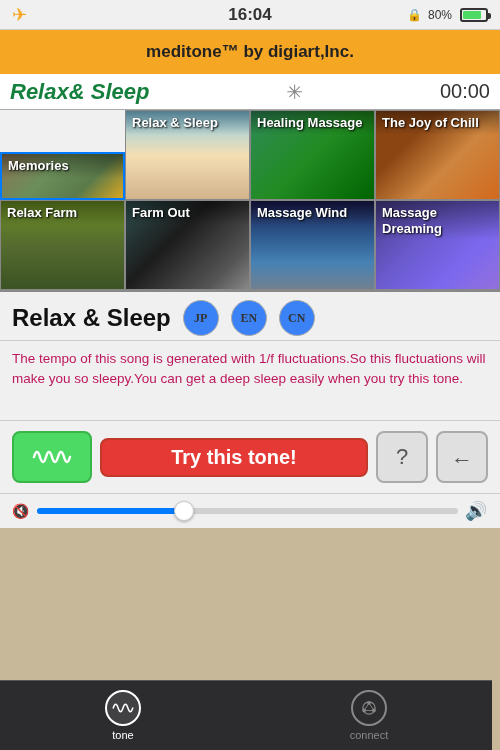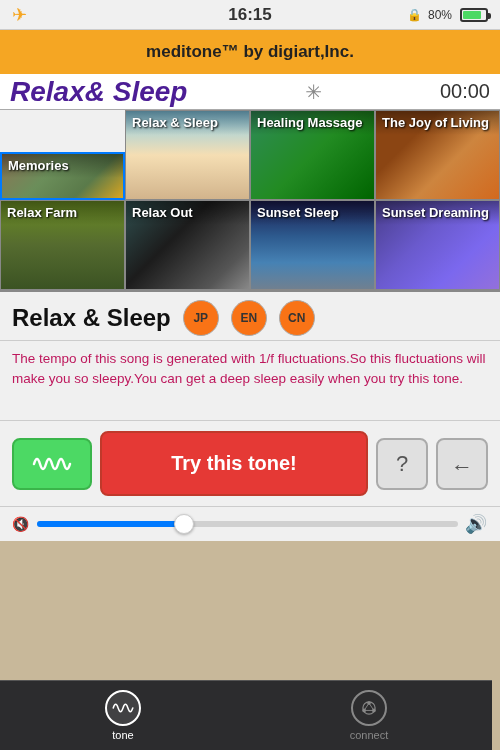--- a/index.html
+++ b/index.html
@@ -67,23 +67,23 @@
     #relax-sleep-bar {
       background: #fff;
       border-bottom: 1px solid #aaa;
       height: 36px;
       display: flex;
       align-items: center;
       padding: 0 10px;
       justify-content: space-between;
     }
     #relax-sleep-bar .title {
-      font-size: 28px;
+      font-size: 22px;
       font-weight: bold;
-      color: #4c1d95;
+      color: #15803d;
       font-style: italic;
     }
     #relax-sleep-bar .asterisk { font-size: 20px; color: #888; }
     #relax-sleep-bar .timer { font-size: 20px; color: #333; font-weight: normal; }
 
     
     #grid {
       display: grid;
       grid-template-columns: repeat(4, 1fr);
       grid-template-rows: repeat(2, 90px);
@@ -136,27 +136,28 @@
       align-items: center;
       gap: 12px;
       border-bottom: 1px solid #ccc;
     }
     #track-name {
       font-size: 24px;
       font-weight: bold;
       color: #111;
     }
     .lang-btn {
-      background: #f97316;
+      background: #3b82f6;
       border: 1.5px solid #aaa;
       border-radius: 50%;
       width: 36px; height: 36px;
       display: flex; align-items: center; justify-content: center;
       font-size: 12px; font-weight: bold; color: #333;
       cursor: pointer;
+      font-family: Liberation Serif, serif;
     }
 
     
     #description {
       background: #f0f0f0;
       padding: 8px 12px;
       font-size: 13.5px;
       color: #be185d;
       line-height: 1.5;
       border-bottom: 1px solid #ccc;
@@ -178,21 +179,21 @@
       width: 80px; height: 52px;
       display: flex; align-items: center; justify-content: center;
       cursor: pointer;
       flex-shrink: 0;
     }
     .ctrl-btn-red {
       background: #e53935;
       border: 2px solid #c0392b;
       border-radius: 8px;
       flex: 1;
-      height: 65px;
+      height: 39px;
       display: flex; align-items: center; justify-content: center;
       cursor: pointer;
       color: #fff;
       font-size: 20px;
       font-weight: bold;
     }
     .ctrl-btn-gray {
       background: #e0e0e0;
       border: 2px solid #aaa;
       border-radius: 8px;
@@ -281,21 +282,21 @@
     
     .mute-icon { font-size: 14px; color: #555; }
   </style>
 </head>
 <body>
 
 <div id="status-bar">
   <div class="status-left">
     <span class="plane-icon">✈</span>
   </div>
-  <span class="status-time">16:15</span>
+  <span class="status-time">16:04</span>
   <div class="status-right">
     <span class="lock-icon">🔒</span>
     <div class="battery-icon">
       <span>80%</span>
       <div class="battery-bar">
         <div class="battery-fill"></div>
       </div>
     </div>
   </div>
 </div>
@@ -320,37 +321,37 @@
     <div class="grid-cell cell-relax">
       <div class="bg"></div>
       <div class="label">Relax &amp; Sleep</div>
     </div>
     <div class="grid-cell cell-healing">
       <div class="bg"></div>
       <div class="label">Healing Massage</div>
     </div>
     <div class="grid-cell cell-joy">
       <div class="bg"></div>
-      <div class="label">The Joy of Living</div>
+      <div class="label">The Joy of Chill</div>
     </div>
     <div class="grid-cell cell-motherfarm">
       <div class="bg"></div>
       <div class="label">Relax Farm</div>
     </div>
     <div class="grid-cell cell-chillout">
       <div class="bg"></div>
-      <div class="label">Relax Out</div>
+      <div class="label">Farm Out</div>
     </div>
     <div class="grid-cell cell-sunset">
       <div class="bg"></div>
-      <div class="label">Sunset Sleep</div>
+      <div class="label">Massage Wind</div>
     </div>
     <div class="grid-cell cell-gentle">
       <div class="bg"></div>
-      <div class="label">Sunset Dreaming</div>
+      <div class="label">Massage Dreaming</div>
     </div>
   </div>
 
   <div id="track-info">
     <span id="track-name">Relax &amp; Sleep</span>
     <div class="lang-btn">JP</div>
     <div class="lang-btn">EN</div>
     <div class="lang-btn">CN</div>
   </div>
 

